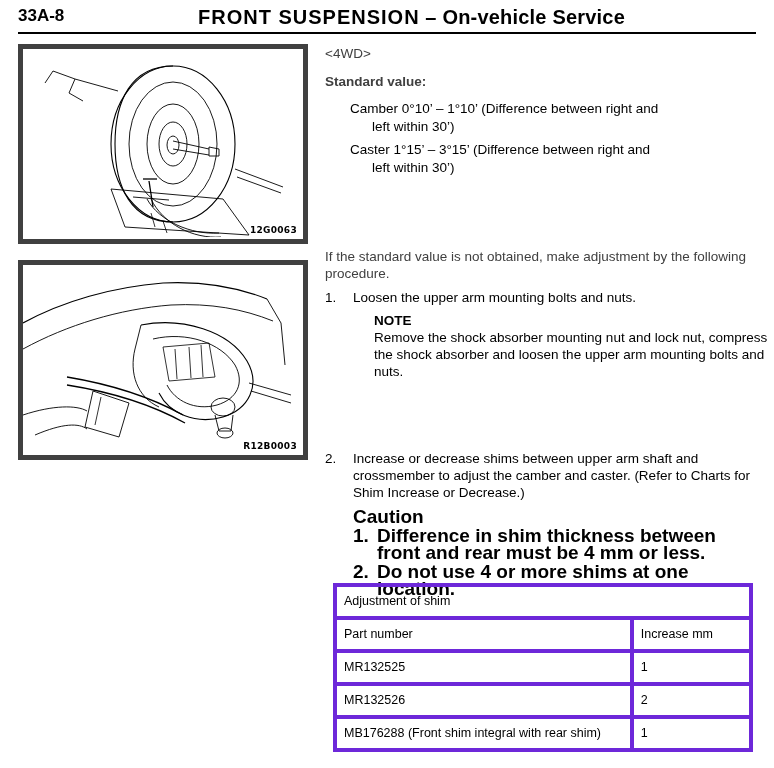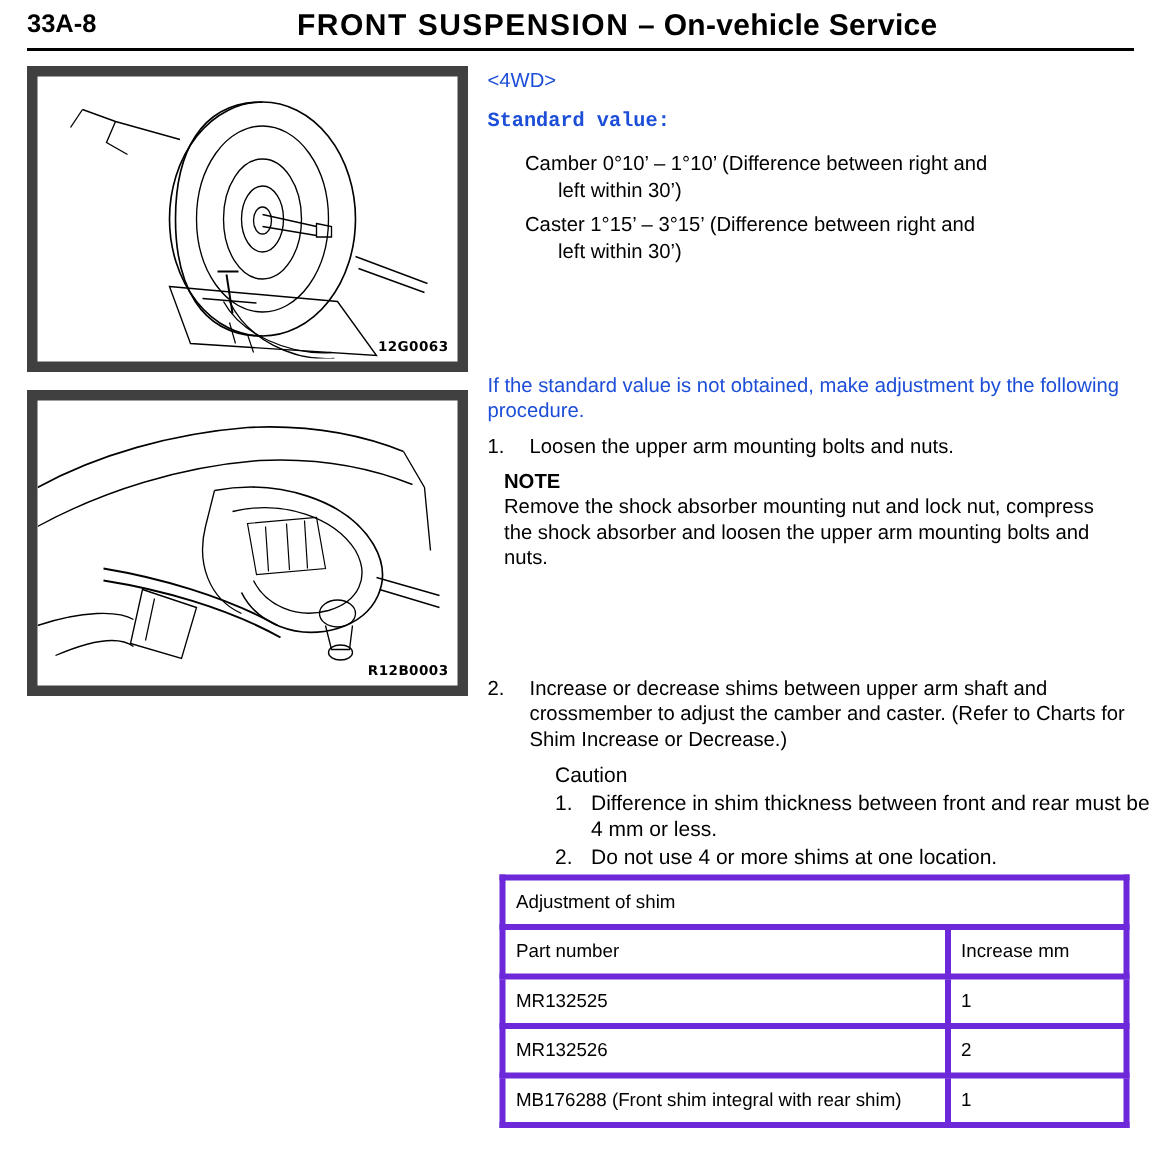--- a/index.html
+++ b/index.html
@@ -54,21 +54,21 @@
     top: 28px;
     width: 738px;
     height: 2px;
     background: #000000;
   }
 
   
   .fig {
     position: absolute;
     left: 18px;
-    border: 7px solid #404040;
+    border: 5px solid #404040;
     background: #ffffff;
     overflow: hidden;
   }
   #fig-1 { top: 44px; width: 280px; height: 190px; }
   #fig-2 { top: 260px; width: 280px; height: 190px; }
 
   .fig-code {
     position: absolute;
     right: 6px;
     bottom: 4px;
@@ -82,25 +82,25 @@
 
   
   .col {
     position: absolute;
     left: 325px;
     width: 430px;
   }
   .txt {
     font-size: 13.5px;
     line-height: 17px;
-    color: #1d4ed8;
+    color: #404040;
   }
 
   #sec-4wd { top: 45px; }
-  #sec-std-label { top: 73px; font-weight: bold; font-family: Liberation Mono, monospace; }
+  #sec-std-label { top: 73px; font-weight: bold; }
   .std-item {
     position: absolute;
     left: 350px;
     width: 405px;
     font-weight: normal;
     font-size: 13.5px;
     line-height: 18px;
   }
   #std-camber { top: 100px; }
   #std-caster { top: 141px; }
@@ -123,36 +123,36 @@
   }
   .numitem .body {
     display: block;
     margin-left: 28px;
   }
   #step-1 { top: 289px; }
   #step-2 { top: 450px; }
 
   .note-block {
     position: absolute;
-    left: 336px;
+    left: 374px;
     width: 400px;
     font-size: 13.5px;
     line-height: 17px;
   }
   #note-1 { top: 312px; }
   .note-title { font-weight: bold; }
 
   #caution-block {
     position: absolute;
-    left: 370px;
+    left: 353px;
     top: 508px;
     width: 405px;
-    font-size: 14px;
+    font-size: 19px;
     line-height: 17.5px;
-    font-weight: normal;
+    font-weight: bold;
   }
   #caution-block .c-item {
     position: relative;
     padding-left: 24px;
     margin-top: 1px;
   }
   #caution-block .c-item .c-num {
     position: absolute;
     left: 0;
     top: 0;

